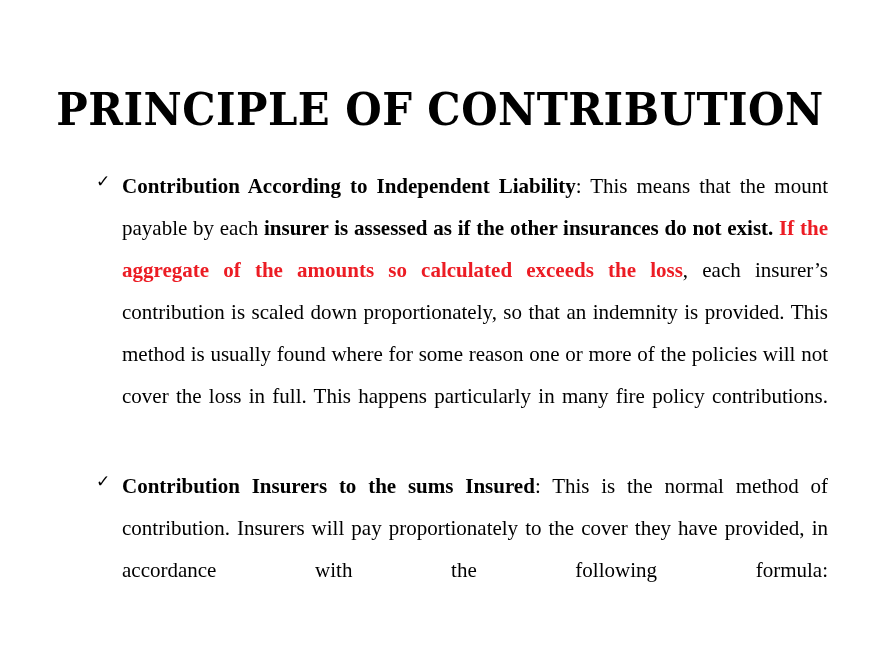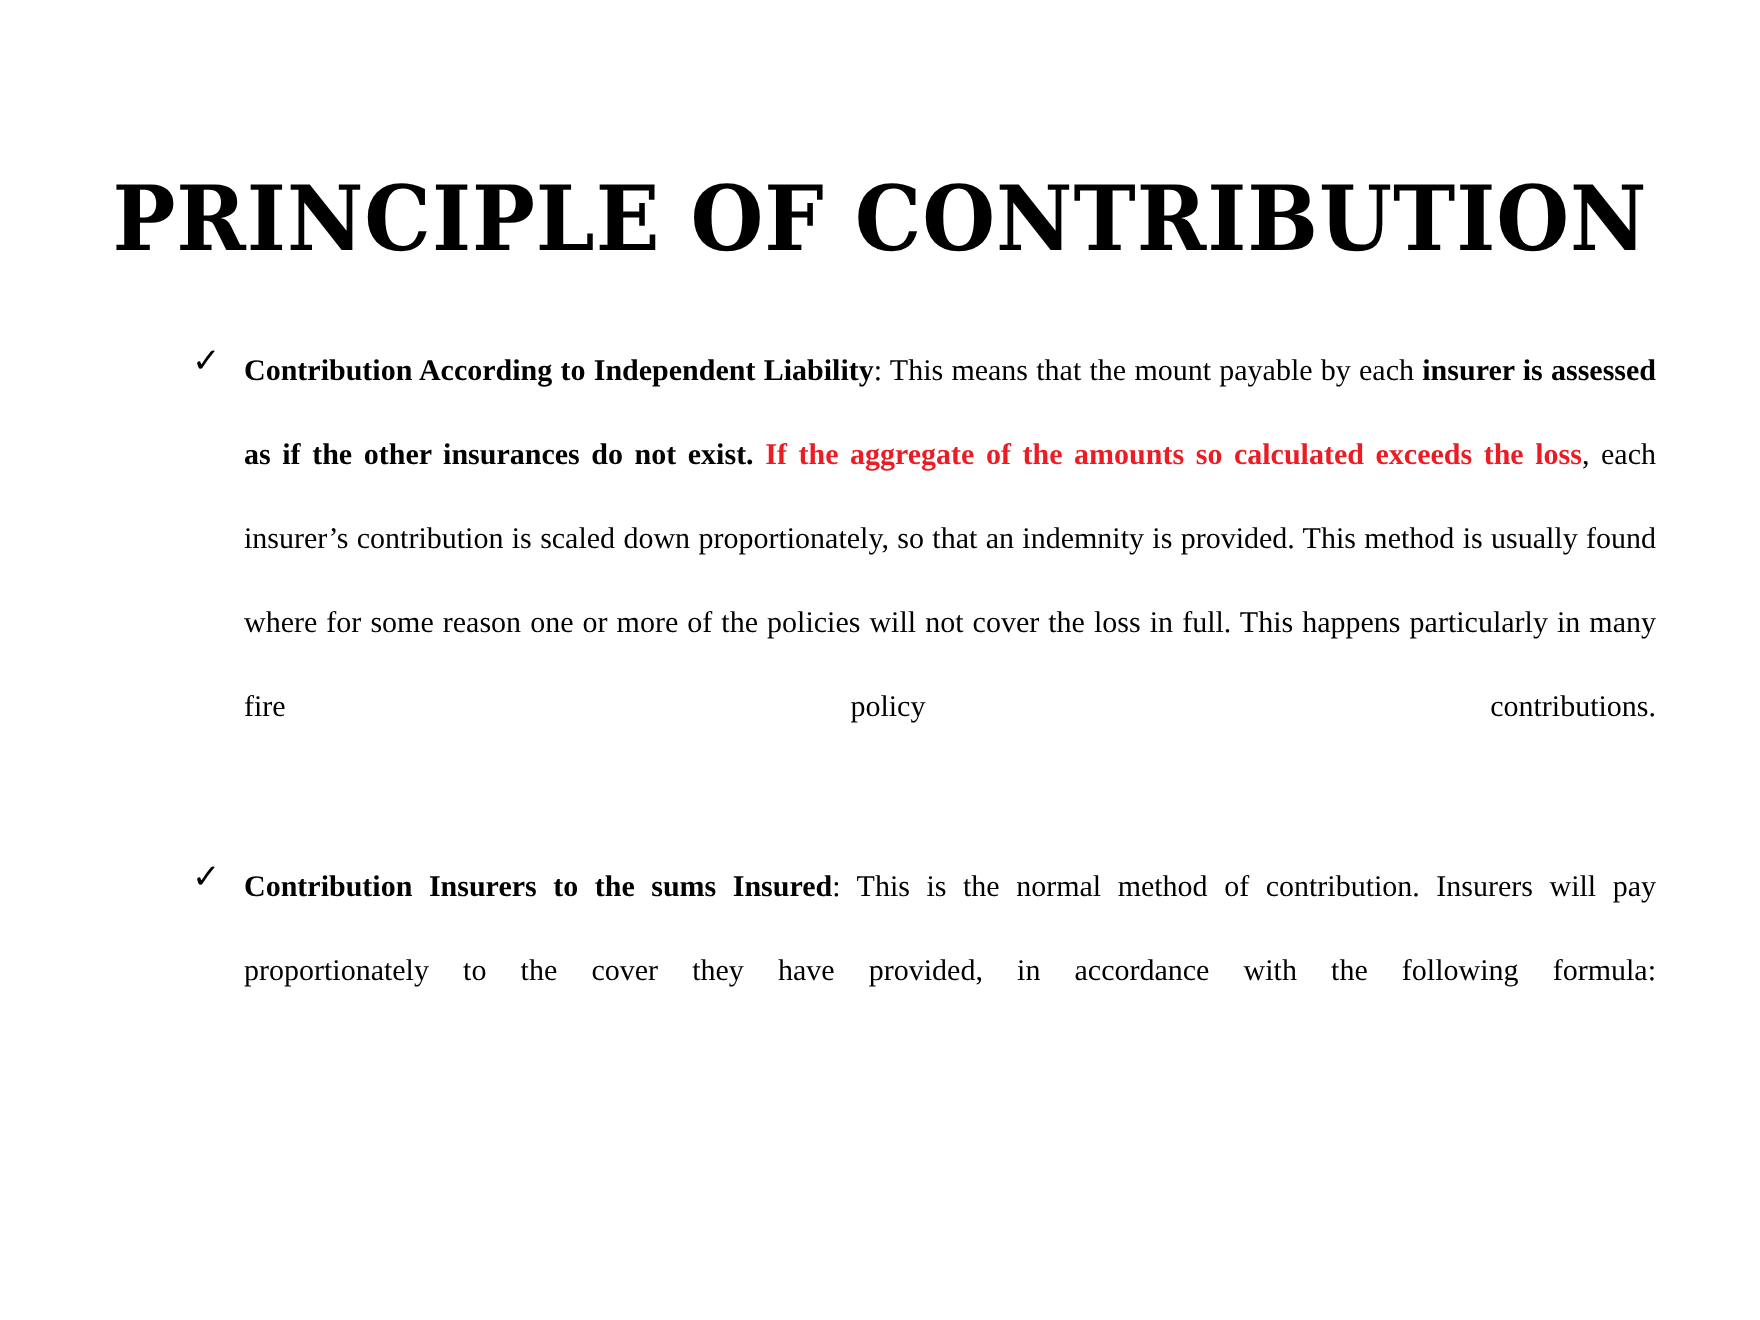--- a/index.html
+++ b/index.html
@@ -69,21 +69,21 @@
     font-weight: 600;
     color: #000000;
     text-align: left;
   }
 
   .para {
     margin: 0;
     text-align: justify;
     text-justify: inter-word;
     font-family: "Liberation Serif", "DejaVu Serif", serif;
-    font-size: 15px;
+    font-size: 21px;
     line-height: 42px;
     color: #000000;
     hyphens: none;
   }
   
   .para:after {
     content: "";
     display: inline-block;
     width: 100%;
   }

